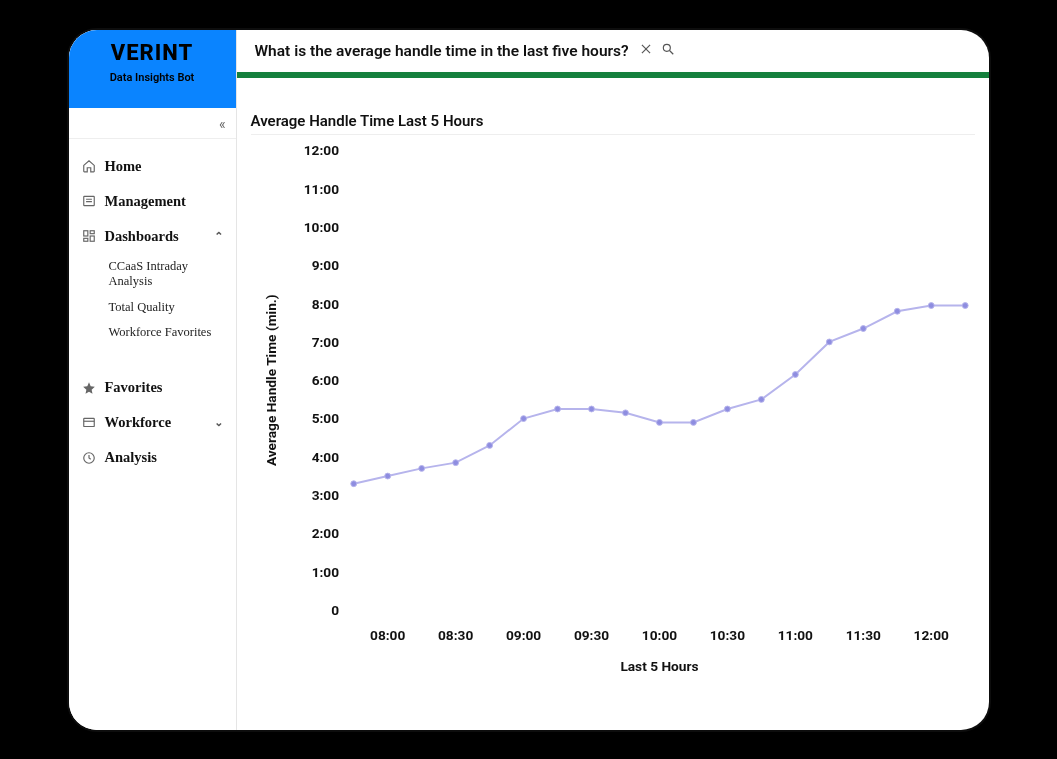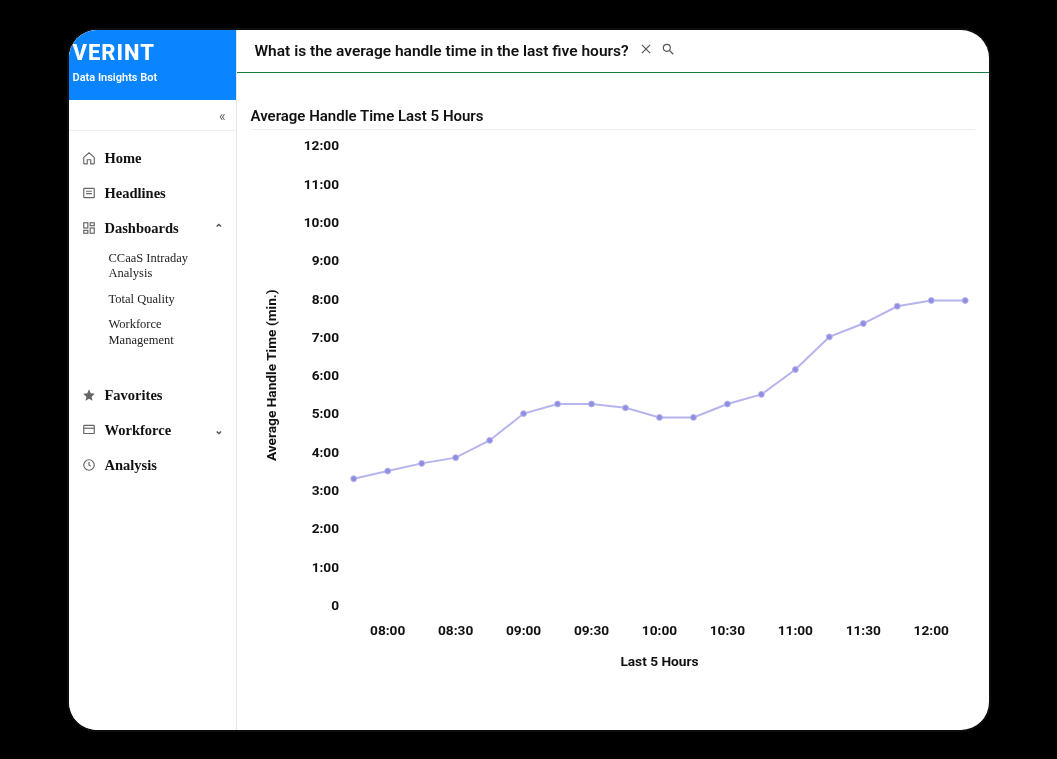--- a/index.html
+++ b/index.html
@@ -24,22 +24,23 @@
   }
   .sidebar {
     width: 168px;
     border-right: 1px solid #e5e5e5;
     display: flex;
     flex-direction: column;
     background: #fff;
   }
   .brand {
     background: #0a84ff;
-    color: #ffffff;
-    padding: 10px 4px 16px;
+    color: #000000;
+    text-align: center;
+    padding: 10px 4px 24px;
   }
   .brand-name {
     font-size: 22px;
     font-weight: 800;
     letter-spacing: 1px;
   }
   .brand-sub {
     font-size: 11px;
     font-weight: 600;
     margin-top: 6px;
@@ -97,21 +98,21 @@
     flex: 1;
     display: flex;
     flex-direction: column;
     overflow: hidden;
   }
   .query-bar {
     display: flex;
     align-items: center;
     padding: 12px 18px;
     gap: 10px;
-    border-bottom: 1px solid #15803d;
+    border-bottom: 6px solid #15803d;
   }
   .query {
     font-size: 15.5px;
     font-weight: 600;
     color: #111;
   }
   .qicons {
     display: flex;
     gap: 8px;
     color: #555;
@@ -184,39 +185,39 @@
       </div>
 
       <div class="nav-item">
         <span class="nav-icon">
           <svg width="14" height="14" viewBox="0 0 24 24" fill="none" stroke="#666" stroke-width="2">
               <rect x="3" y="4" width="18" height="16" rx="1"></rect>
               <line x1="7" y1="9" x2="17" y2="9"></line>
               <line x1="7" y1="13" x2="17" y2="13"></line>
             </svg>
         </span>
-        <span>Headlines</span>
+        <span>Management</span>
       </div>
 
       <div class="nav-item">
         <span class="nav-icon">
           <svg width="14" height="14" viewBox="0 0 24 24" fill="none" stroke="#666" stroke-width="2">
               <rect x="3" y="3" width="7" height="9"></rect>
               <rect x="14" y="3" width="7" height="5"></rect>
               <rect x="14" y="12" width="7" height="9"></rect>
               <rect x="3" y="16" width="7" height="5"></rect>
             </svg>
         </span>
         <span>Dashboards</span>
         <span class="exp">⌃</span>
       </div>
       <div class="sub-items">
         <div class="sub-item">CCaaS Intraday Analysis</div>
         <div class="sub-item">Total Quality</div>
-        <div class="sub-item">Workforce Management</div>
+        <div class="sub-item">Workforce Favorites</div>
       </div>
 
       <div class="nav-item">
         <span class="nav-icon">
           <svg width="14" height="14" viewBox="0 0 24 24" fill="#666">
               <path d="M12 2l2.9 6.9L22 10l-5.5 4.8L18 22l-6-3.6L6 22l1.5-7.2L2 10l7.1-1.1z"></path>
             </svg>
         </span>
         <span>Favorites</span>
       </div>

